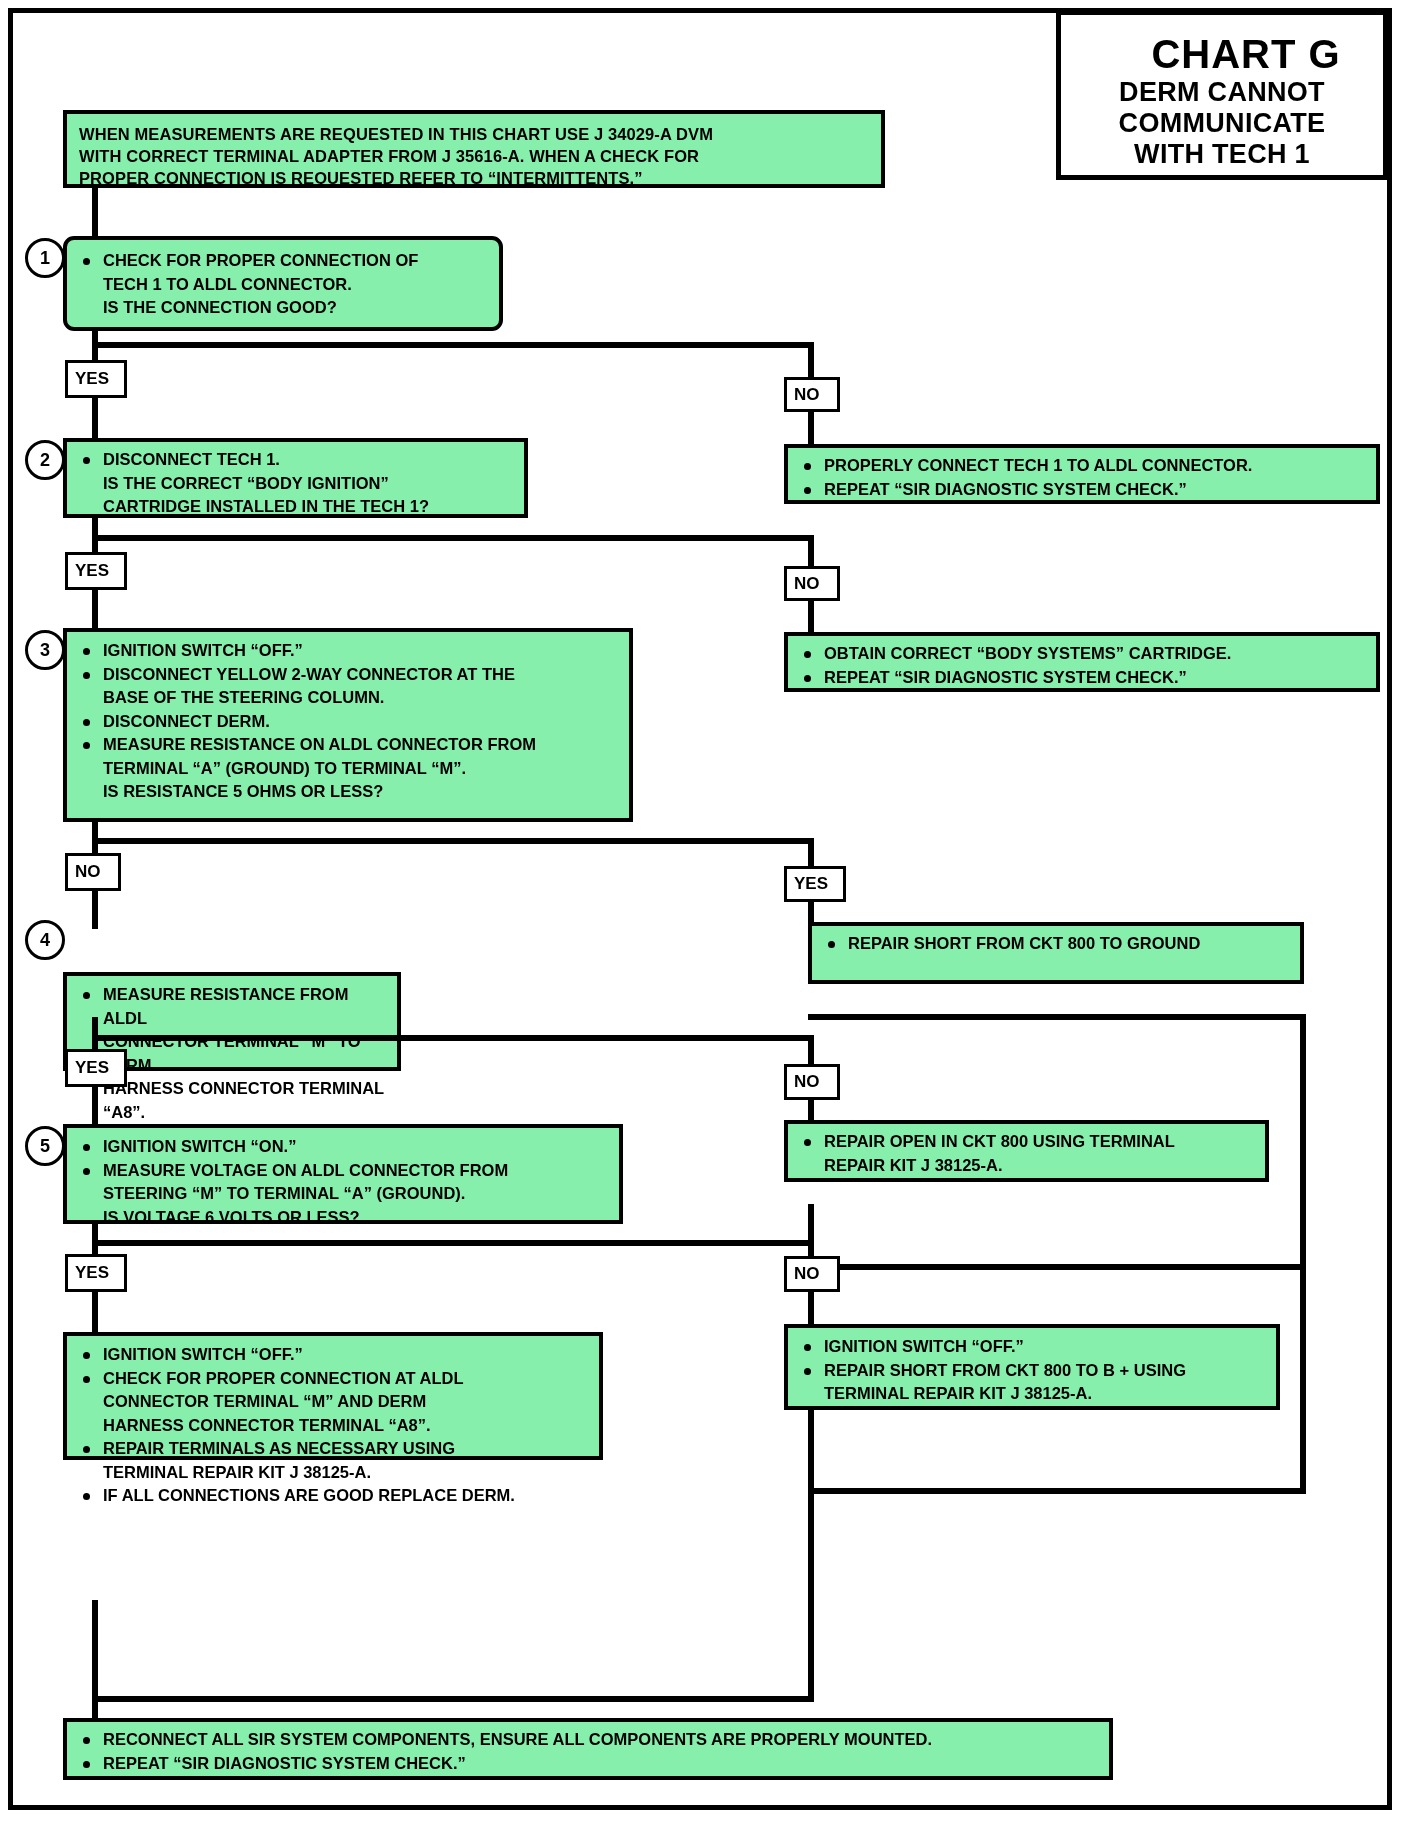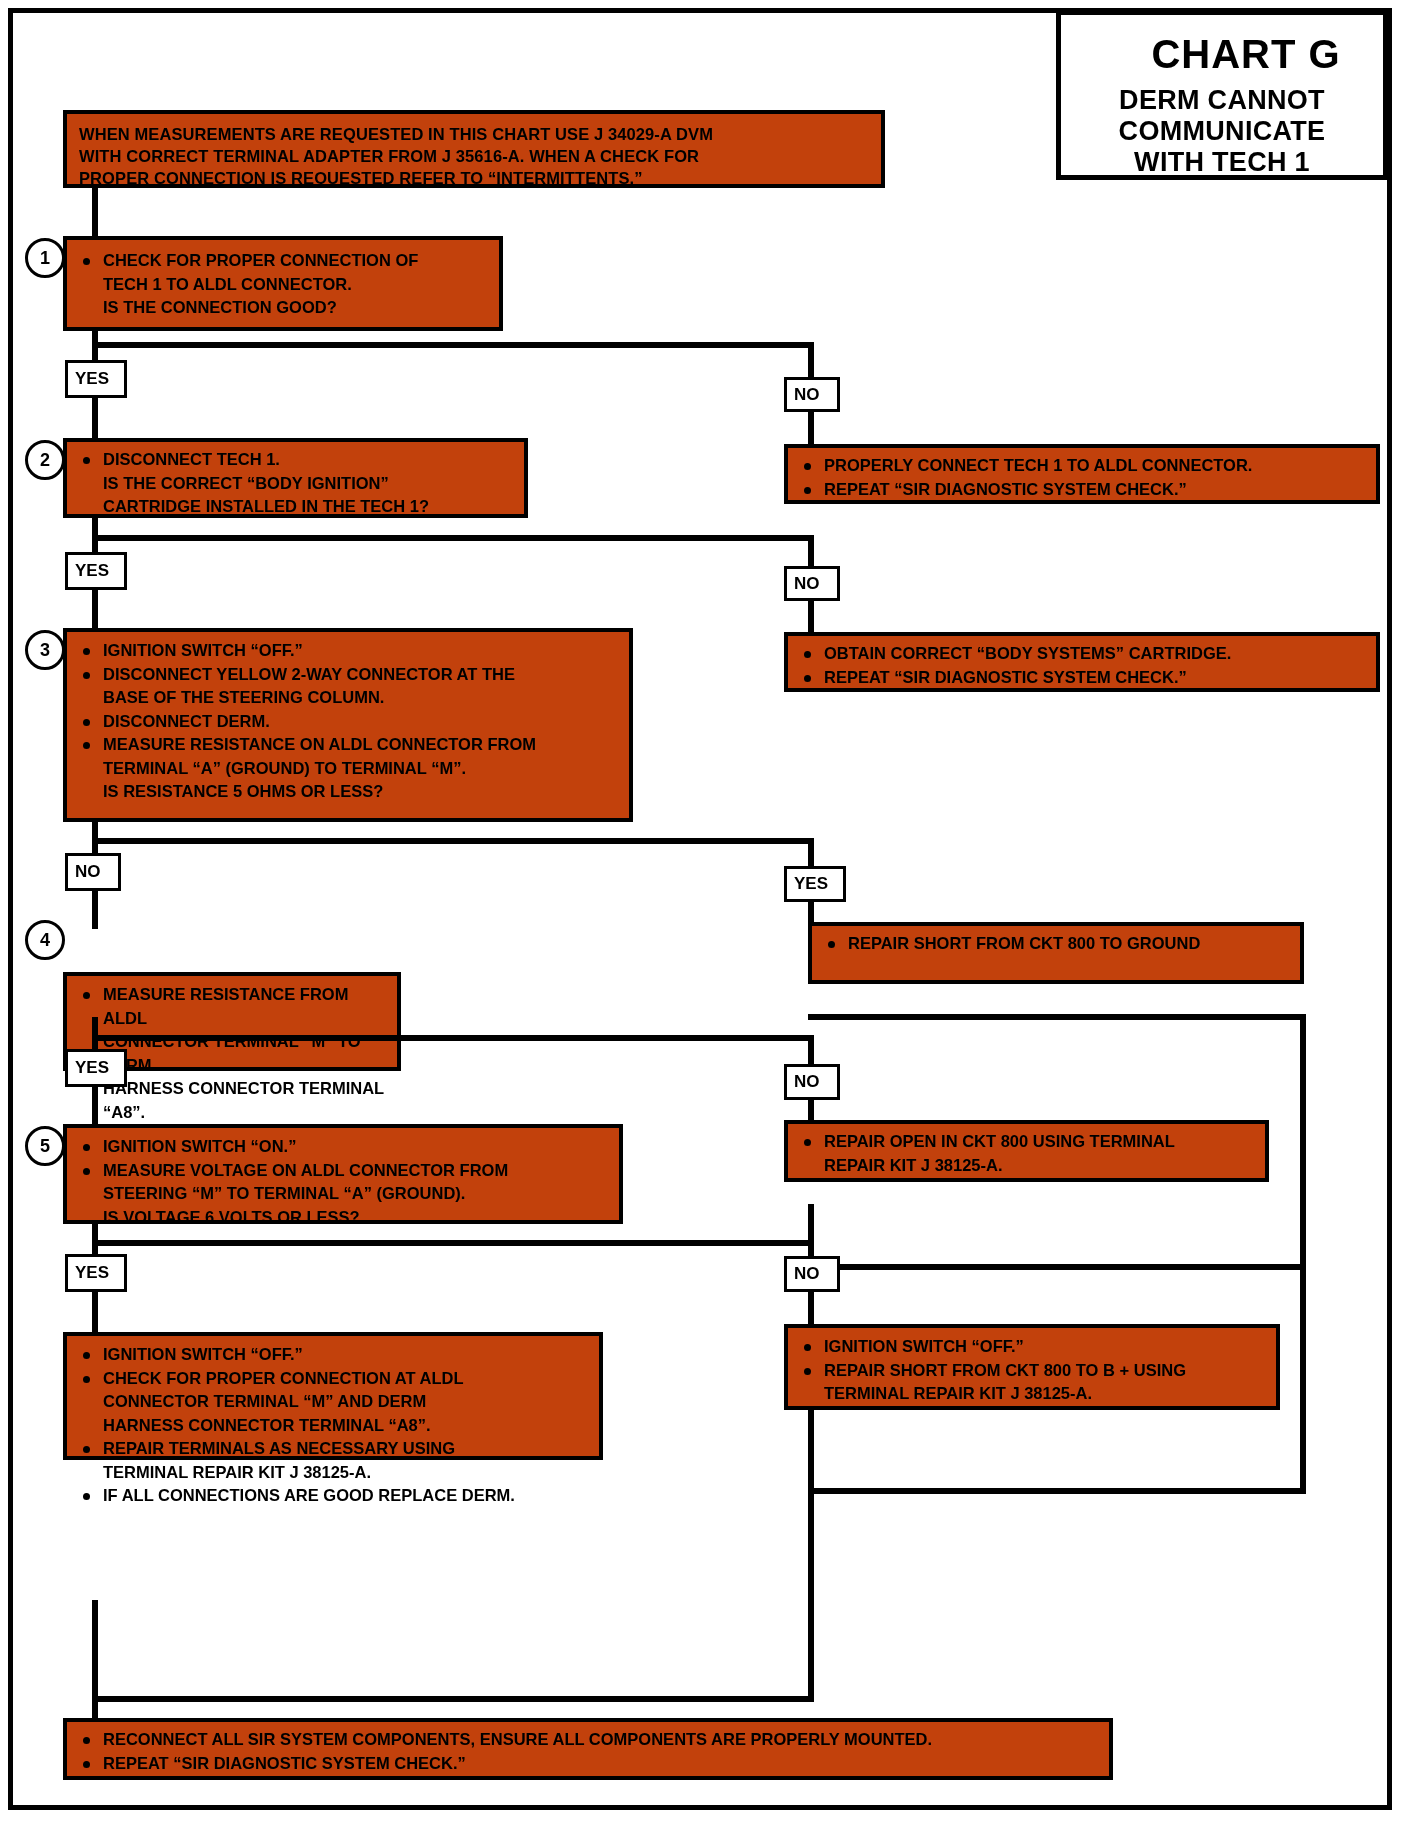--- a/index.html
+++ b/index.html
@@ -2,21 +2,21 @@
 <html><head>
 <meta charset="utf-8">
 <style>
   html,body{margin:0;padding:0;background:#fff;}
   body{font-family:"Liberation Sans",sans-serif;}
   #page{position:relative;width:1408px;height:1826px;background:#fff;overflow:hidden;}
 
   
   .page-frame{position:absolute;left:8px;top:8px;width:1384px;height:1802px;border:5px solid #000;box-sizing:border-box;}
 
-  .box{position:absolute;border:4px solid #000;background:#c2410c;box-sizing:border-box;}
+  .box{position:absolute;border:4px solid #000;background:#86efac;box-sizing:border-box;}
 
   .note{font-weight:bold;font-size:16.5px;line-height:22px;letter-spacing:.1px;color:#000;}
   .note div{white-space:nowrap;}
 
   .title-box{position:absolute;border:5px solid #000;background:#fff;box-sizing:border-box;text-align:center;}
   .title-main{font-size:40px;font-weight:bold;letter-spacing:1px;line-height:46px;margin-left:48px;}
   .title-sub{font-size:27px;font-weight:bold;line-height:31px;letter-spacing:.3px;}
 
   ul.bl{list-style:none;margin:0;padding:0;}
   ul.bl li{position:relative;padding-left:28px;font-weight:bold;font-size:16.5px;line-height:23.5px;color:#000;}
@@ -33,21 +33,21 @@
   .ln{position:absolute;background:#000;z-index:1;}
 </style>
 </head>
 <body>
 
 <div id="page">
   <div class="page-frame"></div>
 
   <div class="title-box" style="left:1056px;top:10px;width:332px;height:170px;padding-top:16px;">
     <div class="title-main">CHART G</div>
-    <div class="title-sub" style="margin-top:8px;text-align:center;">DERM CANNOT</div>
+    <div class="title-sub" style="text-align:center;">DERM CANNOT</div>
     <div class="title-sub">COMMUNICATE</div>
     <div class="title-sub">WITH TECH 1</div>
   </div>
 
   <div class="box note" style="left:63px;top:110px;width:822px;height:78px;padding:9px 10px 0 12px;">
     <div>WHEN MEASUREMENTS ARE REQUESTED IN THIS CHART USE J 34029-A DVM</div>
     <div>WITH CORRECT TERMINAL ADAPTER FROM J 35616-A.  WHEN A CHECK FOR</div>
     <div>PROPER CONNECTION IS REQUESTED REFER TO “INTERMITTENTS.”</div>
   </div>
 
@@ -93,21 +93,21 @@
   <div class="ln" style="left:808px;top:1204px;width:6px;height:66px;"></div>
 
   <div class="ln" style="left:808px;top:1410px;width:6px;height:84px;"></div>
 
   <div class="ln" style="left:808px;top:1488px;width:6px;height:214px;"></div>
   <div class="ln" style="left:92px;top:1600px;width:6px;height:102px;"></div>
   <div class="ln" style="left:92px;top:1696px;width:722px;height:6px;"></div>
   <div class="ln" style="left:92px;top:1696px;width:6px;height:22px;"></div>
 
   <div class="stepnum" style="left:25px;top:238px;">1</div>
-  <div class="box" style="left:63px;top:236px;width:440px;height:95px;padding:9px 8px 0 8px;">
+  <div class="box" style="left:63px;top:236px;width:440px;height:95px;padding:9px 8px 0 8px;border-radius:11px;">
     <ul class="bl">
       <li>
         <span class="cont">CHECK FOR PROPER CONNECTION OF</span>
         <span class="cont">TECH 1 TO ALDL CONNECTOR.</span>
         <span class="cont">IS THE CONNECTION GOOD?</span>
       </li>
     </ul>
   </div>
   <div class="branch" style="left:65px;top:360px;width:62px;height:38px;">YES</div>
   <div class="branch" style="left:784px;top:377px;width:56px;height:35px;">NO</div>

